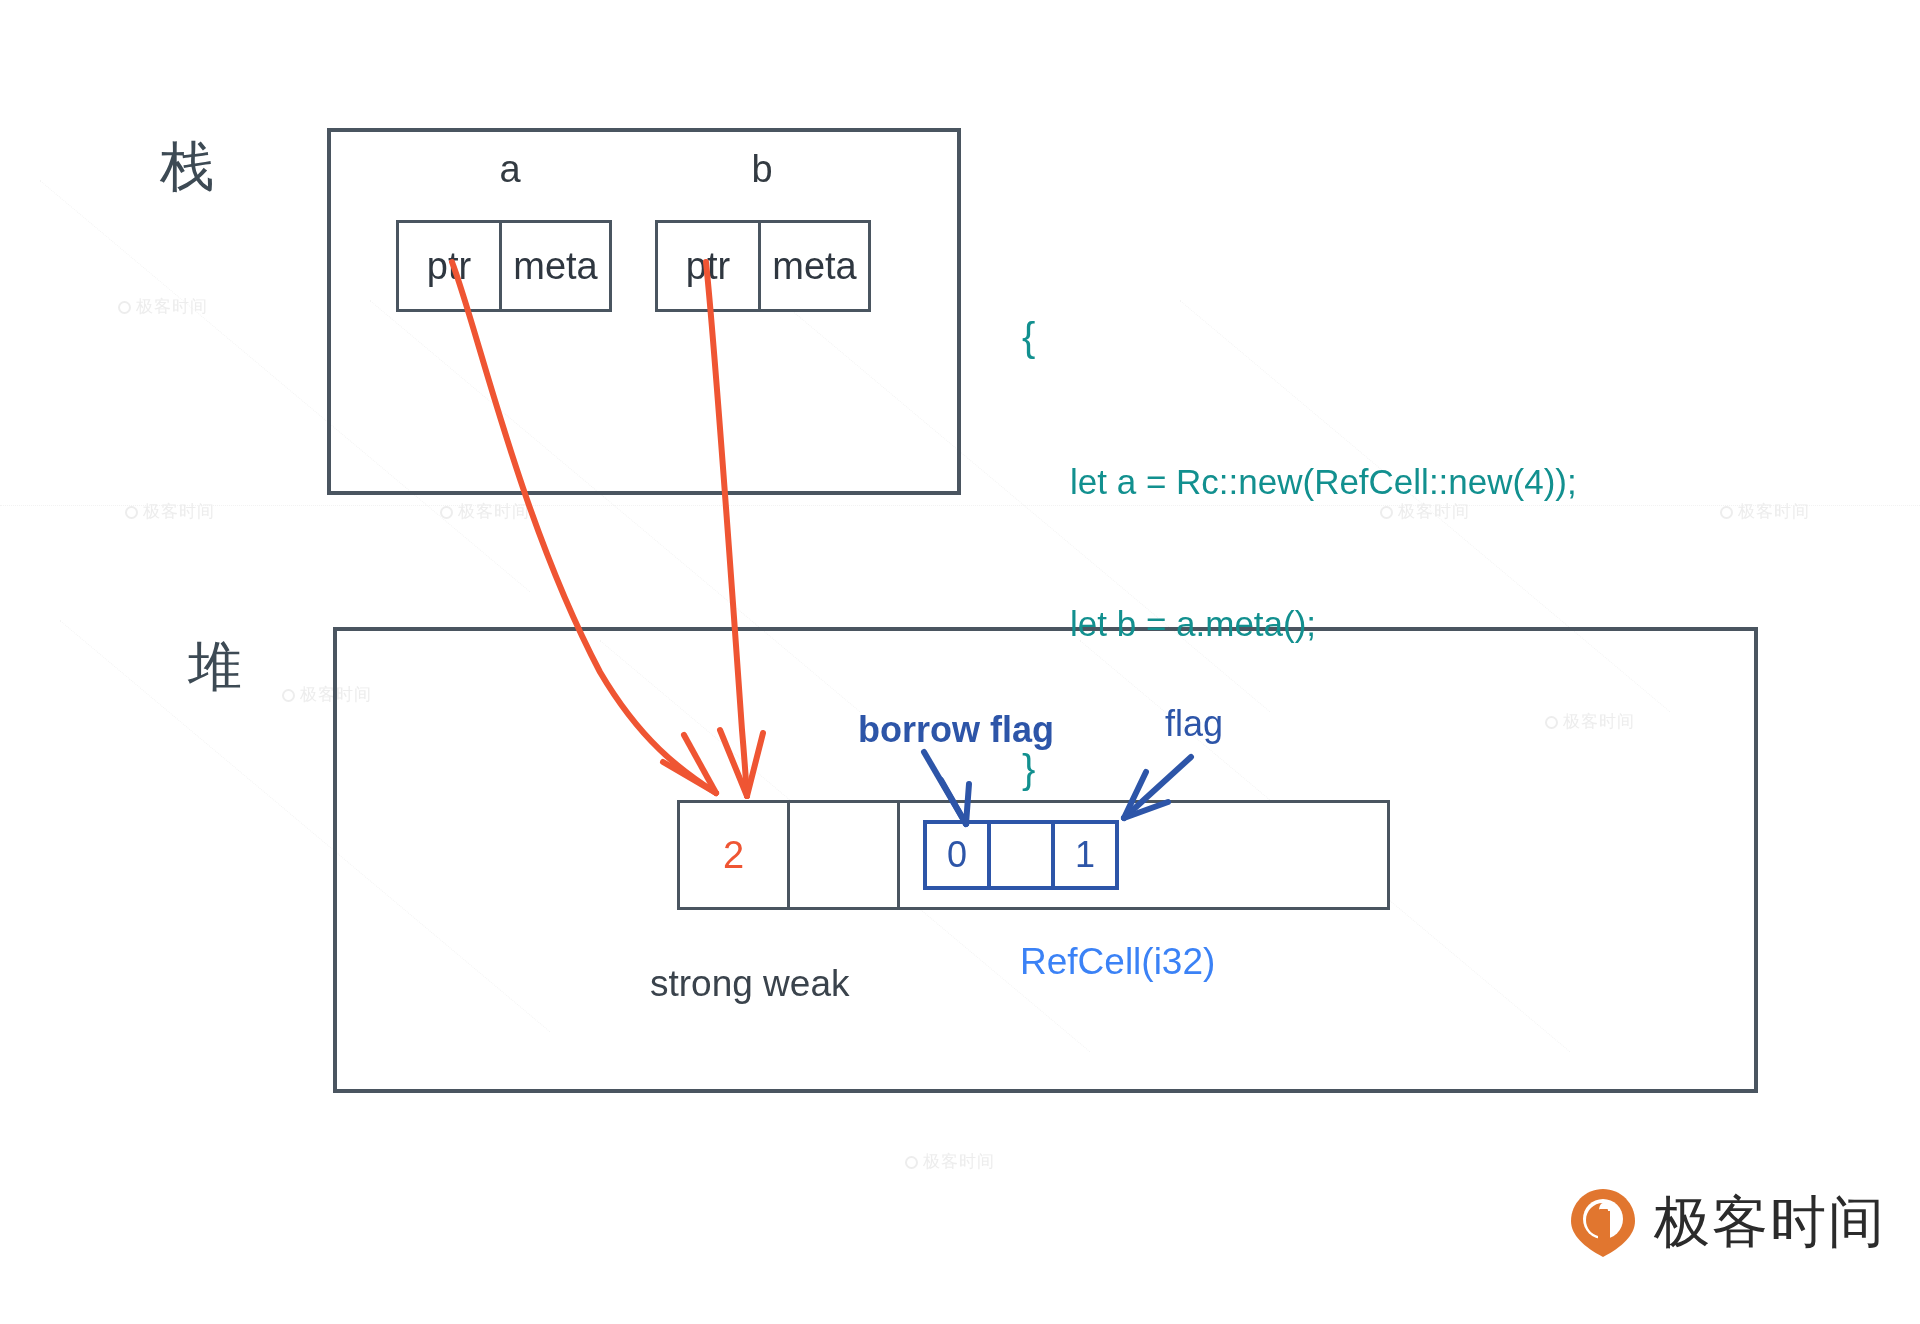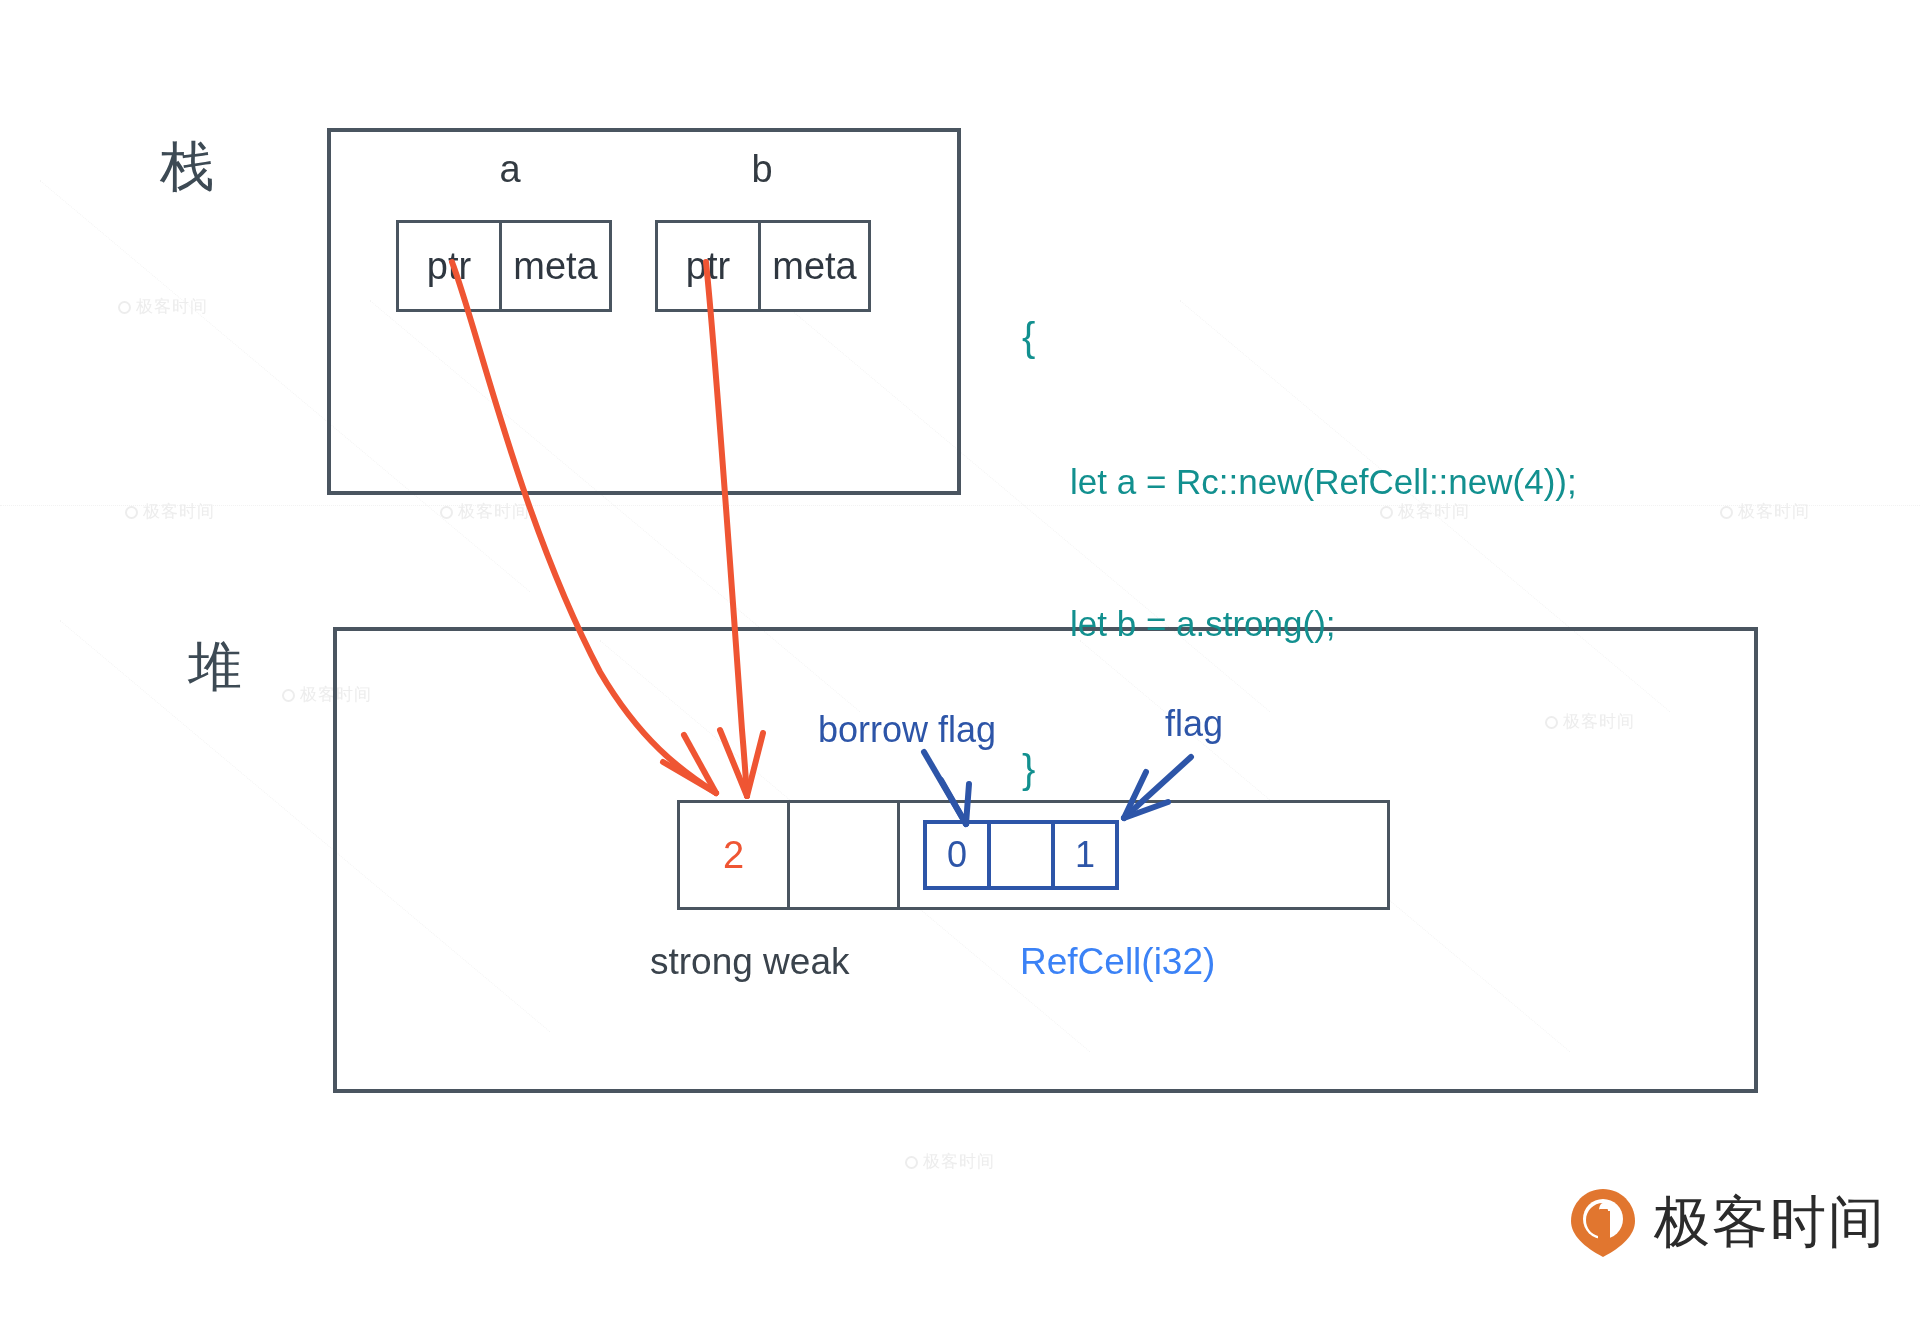--- a/index.html
+++ b/index.html
@@ -231,44 +231,44 @@
 
   <div class="var-name" style="left:707px; top:148px; width:110px;">b</div>
   <div class="cells" style="left:655px; top:220px;">
     <div class="cell" style="width:106px; height:92px;">ptr</div>
     <div class="cell" style="width:113px; height:92px;">meta</div>
   </div>
 
   <div class="code-block" style="left:1022px; top:215px;">
     <div class="code-brace">{</div>
     <div class="code-indent">let a = Rc::new(RefCell::new(4));</div>
-    <div class="code-indent">let b = a.strong();</div>
+    <div class="code-indent">let b = a.meta();</div>
     <div class="code-brace">}</div>
   </div>
 
   <div class="cn-label" style="left:188px; top:640px;">堆</div>
 
   <div class="region-box" style="left:333px; top:627px; width:1425px; height:466px;"></div>
 
   <div class="heap-row" style="left:677px; top:800px;">
     <div class="hcell strong-val" style="width:113px; height:110px;">2</div>
     <div class="hcell" style="width:113px; height:110px;"></div>
     <div class="hcell" style="width:493px; height:110px;"></div>
   </div>
 
   <div class="refcell-inner" style="left:923px; top:820px;">
     <div class="bcell" style="width:68px; height:70px;">0</div>
     <div class="bcell" style="width:68px; height:70px;"></div>
     <div class="bcell" style="width:68px; height:70px;">1</div>
   </div>
 
-  <div class="anno" style="left:818px; top:709px;">borrow flag</div>
+  <div class="anno" style="left:858px; top:709px;font-weight:bold;">borrow flag</div>
   <div class="anno" style="left:1165px; top:703px;">flag</div>
 
-  <div class="caption dark" style="left:650px; top:941px;">strong weak</div>
+  <div class="caption dark" style="left:650px; top:963px;">strong weak</div>
   <div class="caption blue" style="left:1020px; top:941px;">RefCell(i32)</div>
 
   <svg class="arrows" width="1920" height="1324" viewBox="0 0 1920 1324">
 
     <g>
       <path d="M 452 262 C 478 330, 520 520, 600 672 C 640 740, 680 770, 716 793" stroke="#ef5533" stroke-width="6" fill="none" stroke-linecap="round"></path>
       <path d="M 716 793 L 663 762" stroke="#ef5533" stroke-width="6" fill="none" stroke-linecap="round"></path>
       <path d="M 716 793 L 684 735" stroke="#ef5533" stroke-width="6" fill="none" stroke-linecap="round"></path>
     </g>
 

